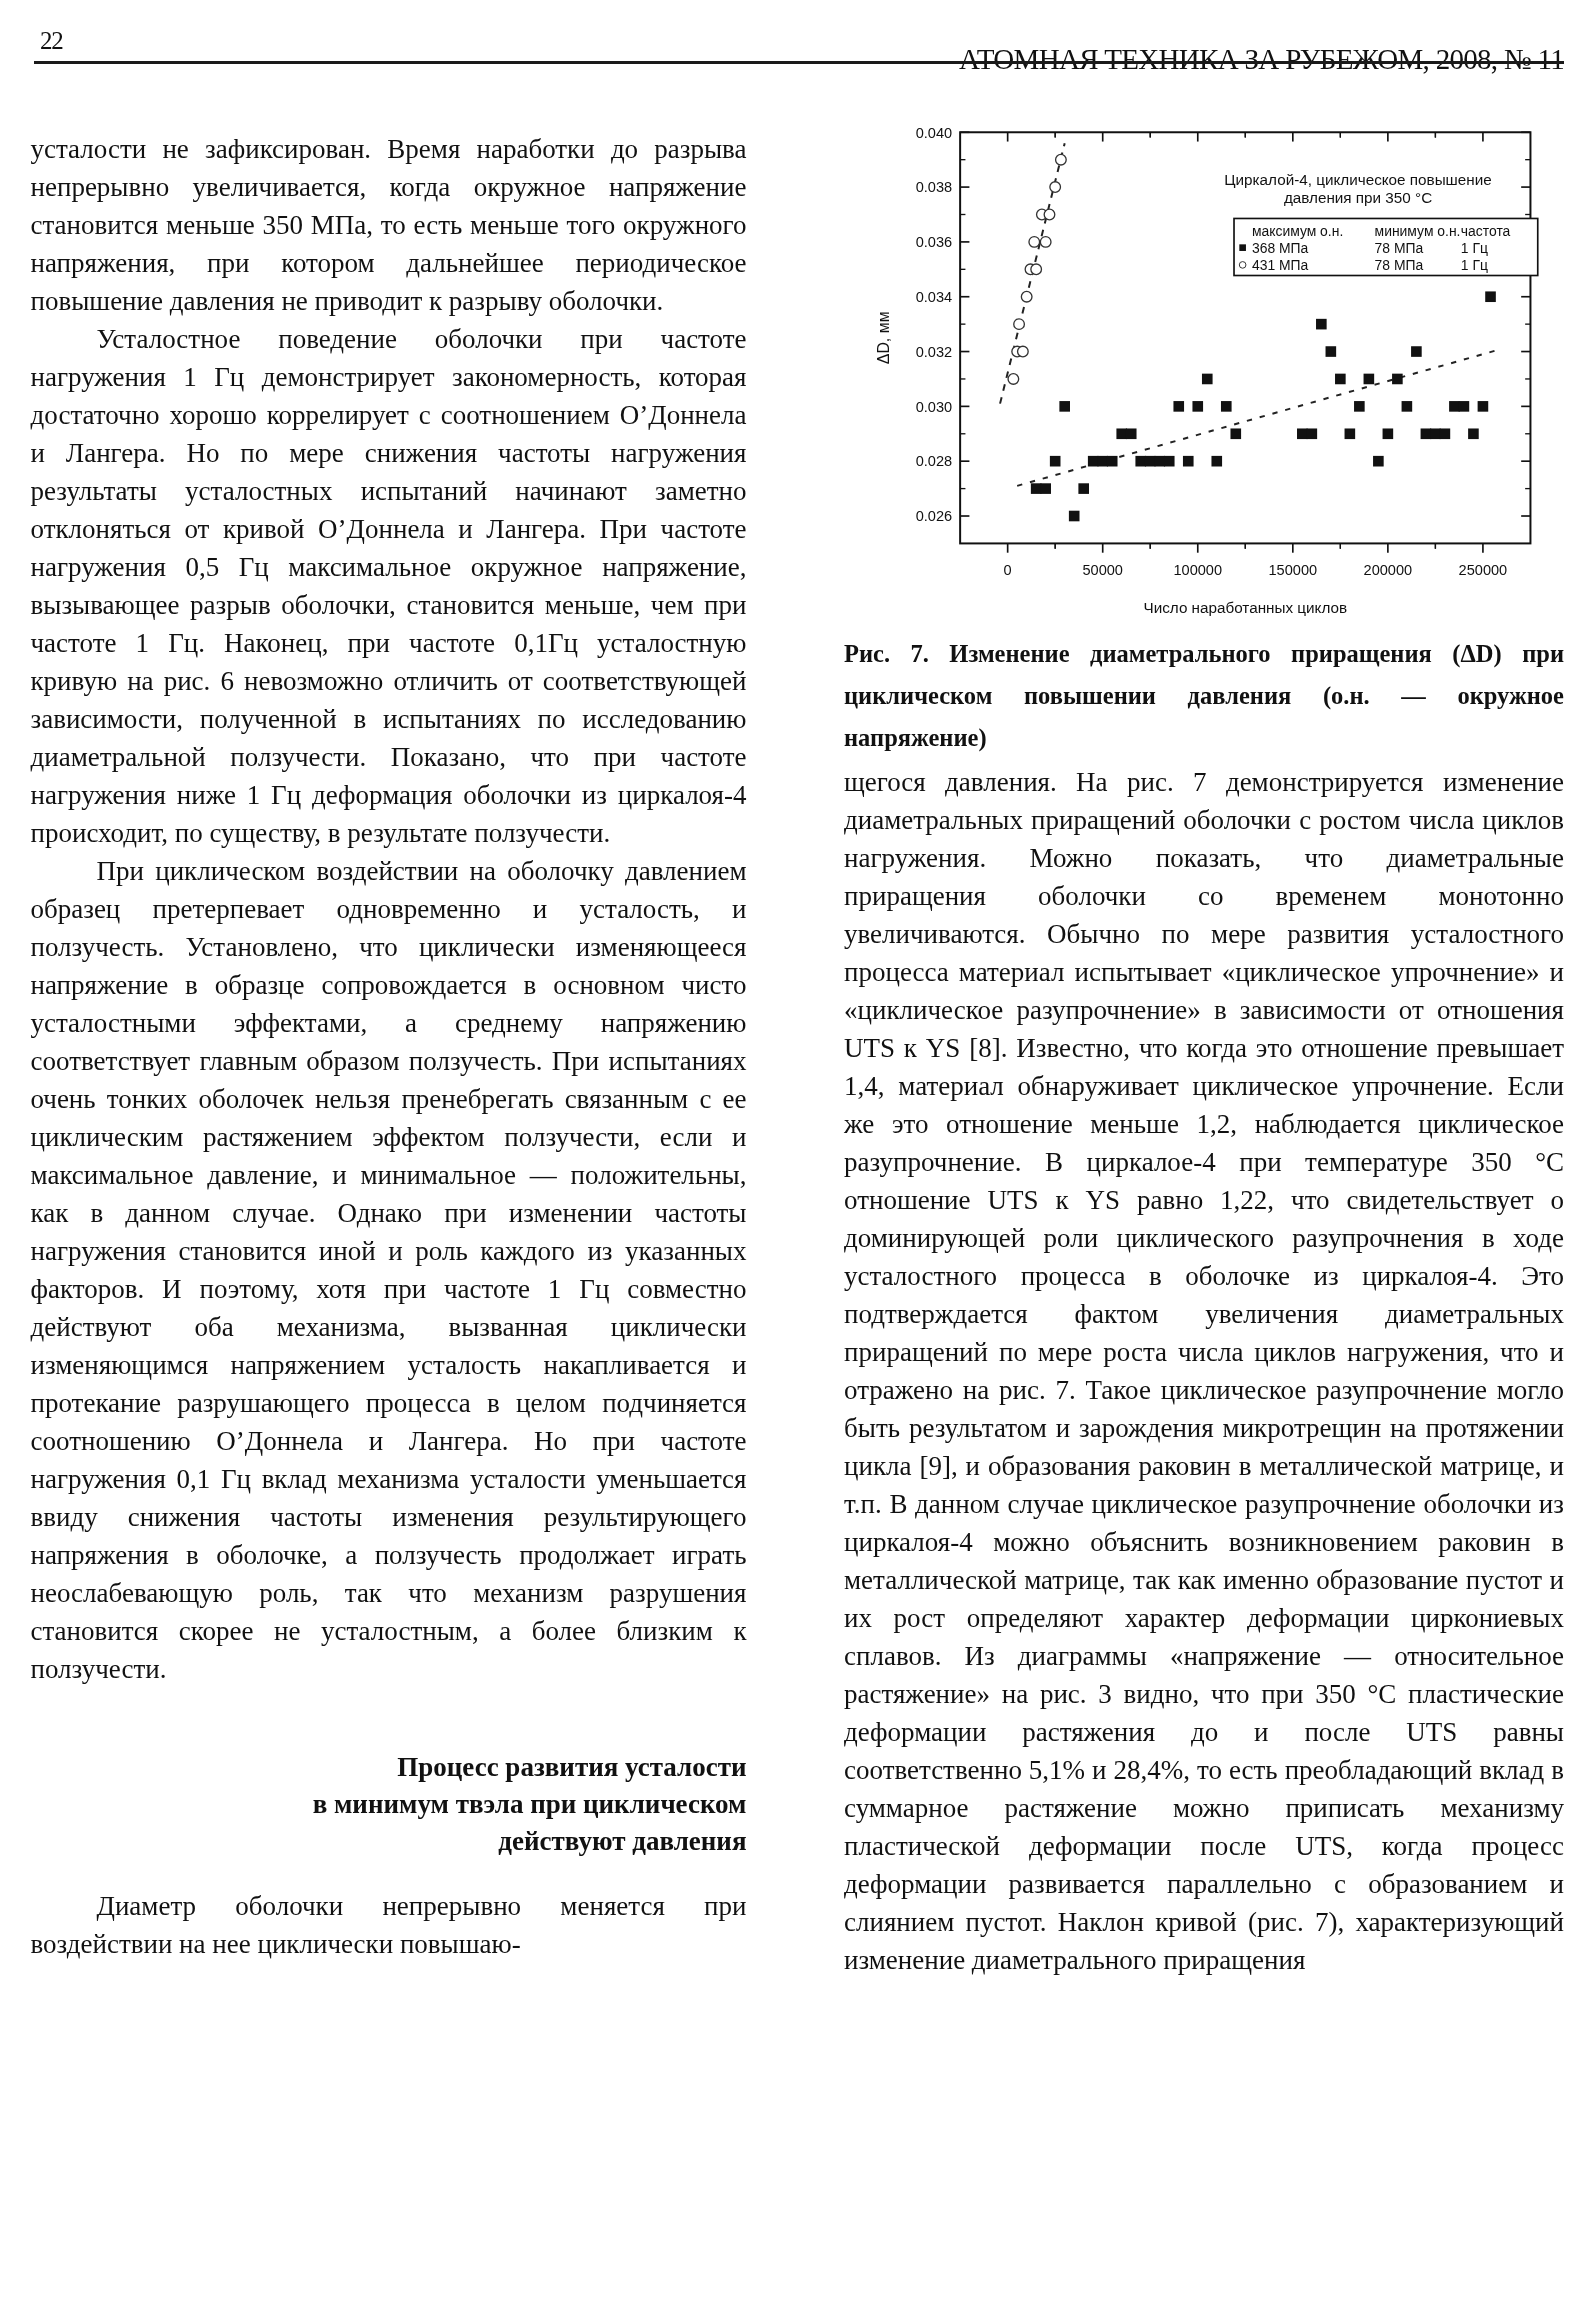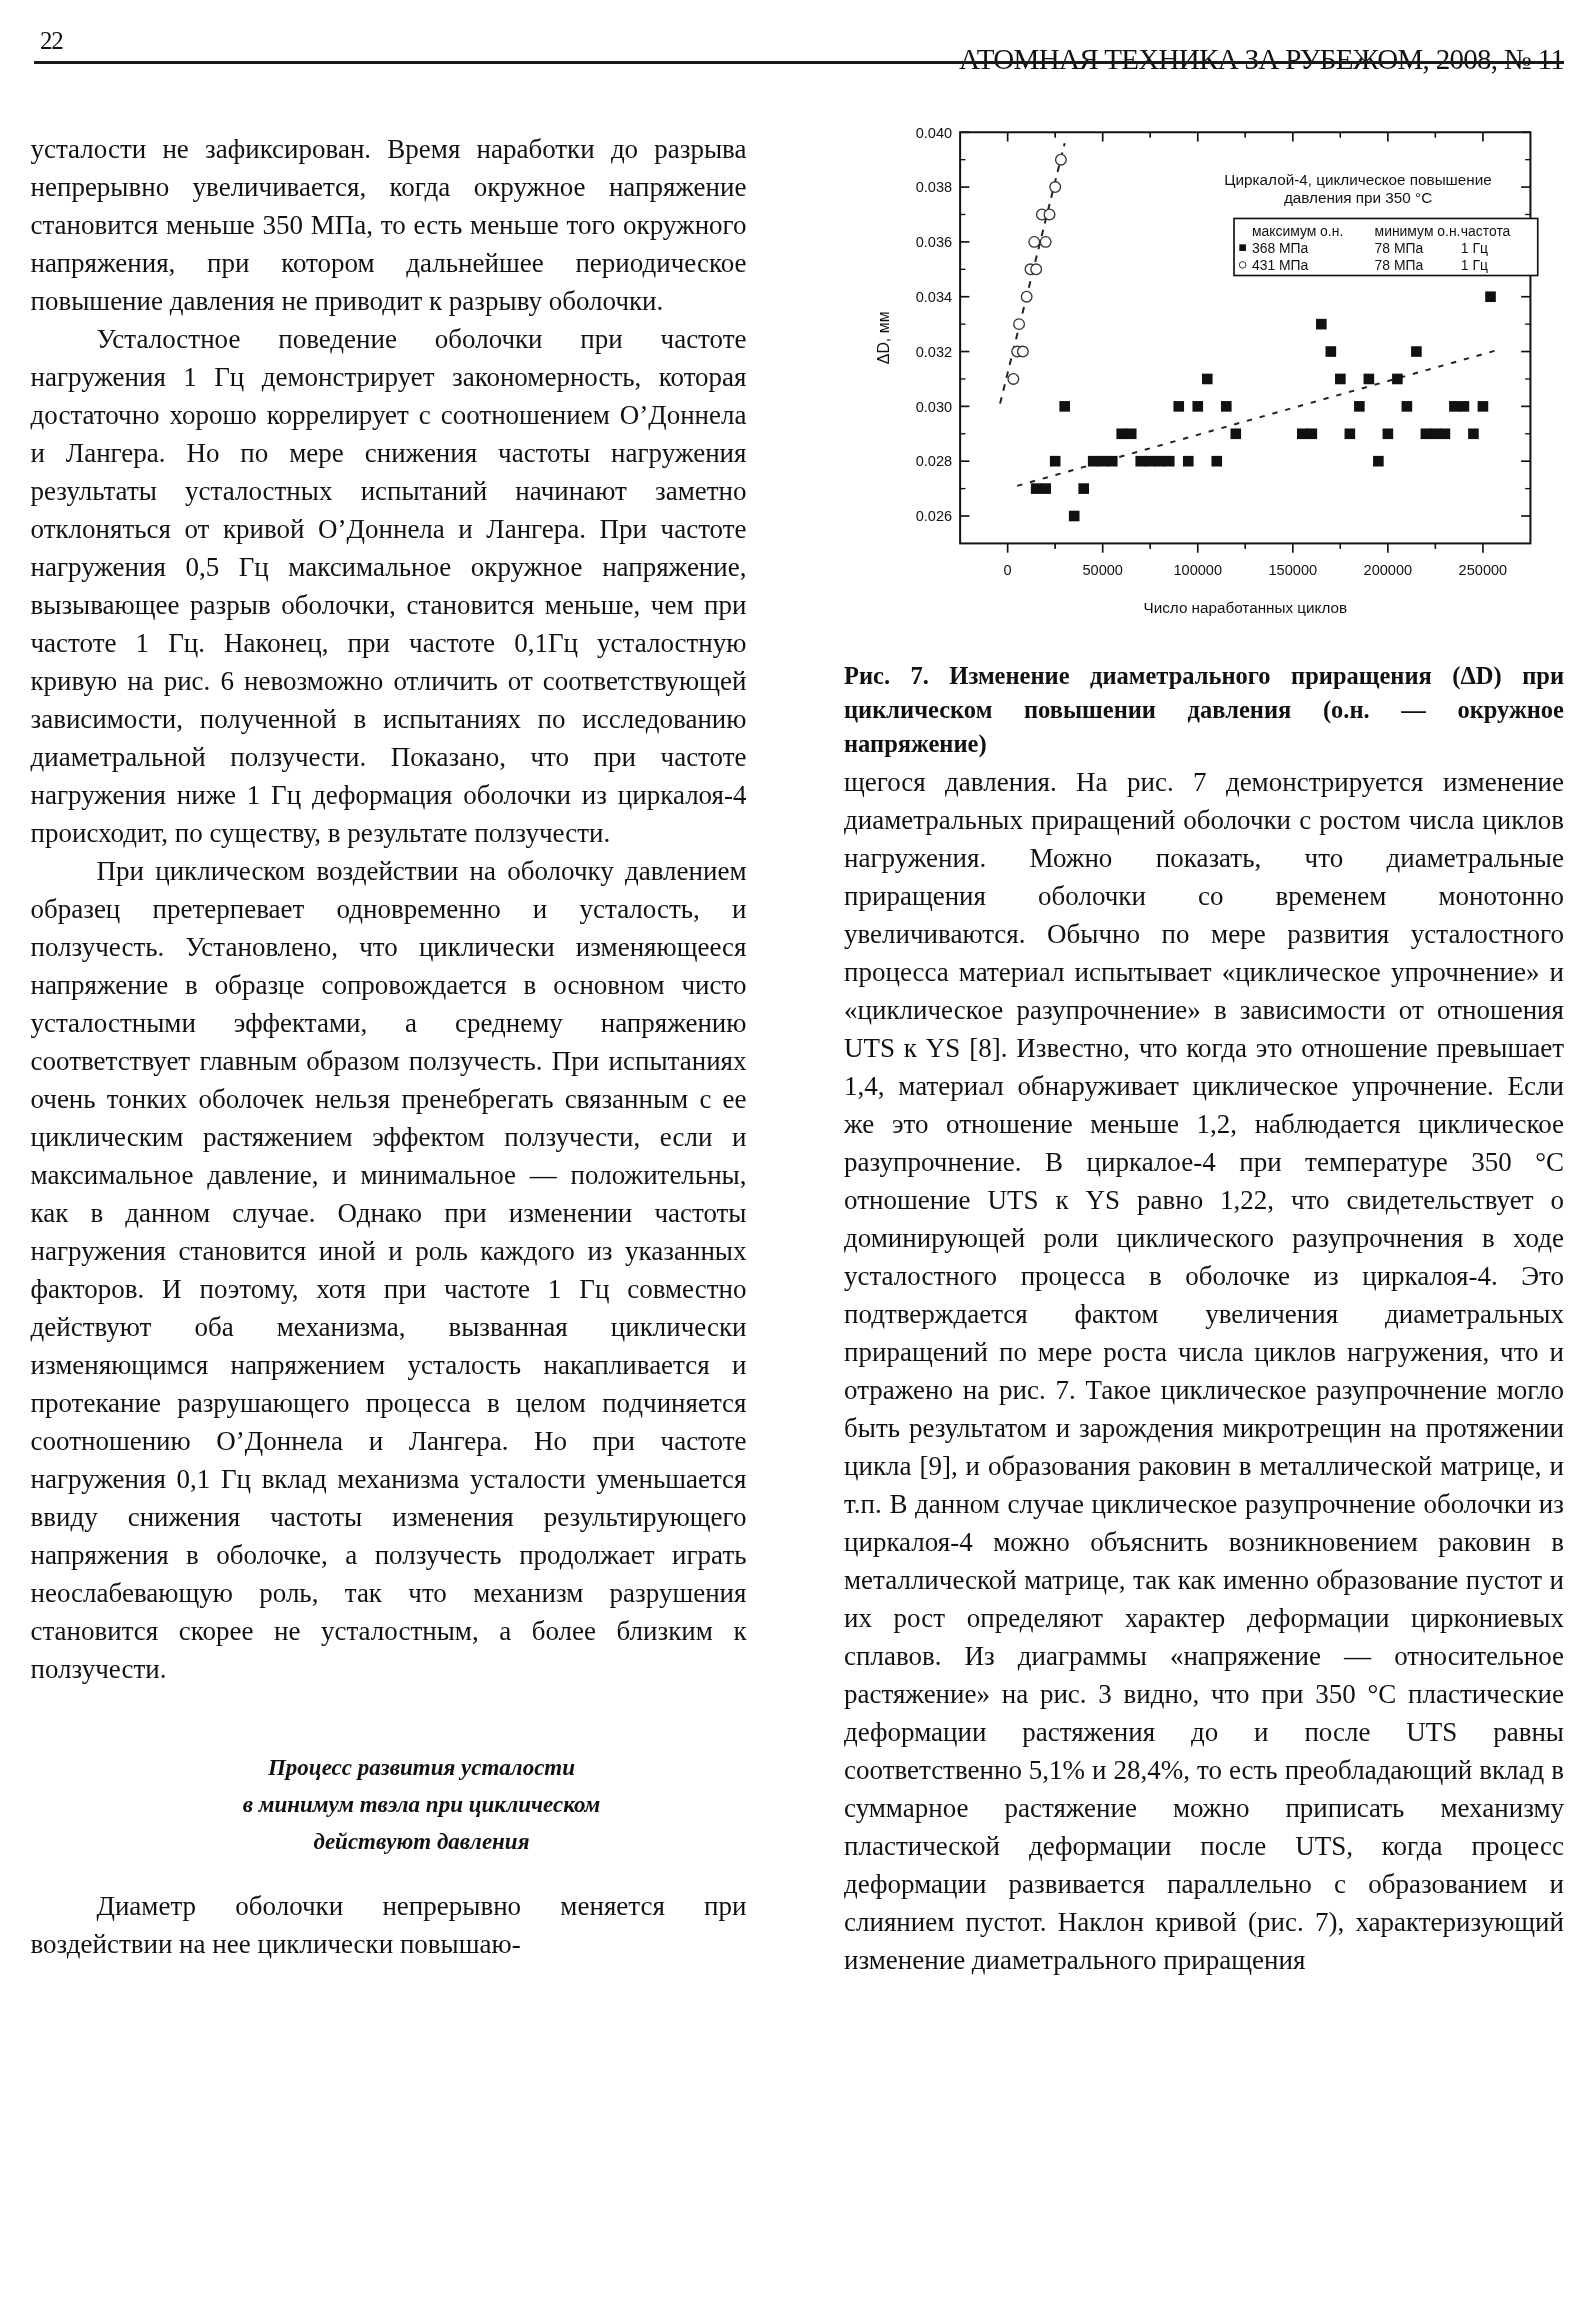--- a/index.html
+++ b/index.html
@@ -8,26 +8,26 @@
   .header { position: absolute; left: 28px; top: 26.5px; width: 1536px; height: 37px; }
   .page-num { position: absolute; left: 12px; top: 0; font-size: 25px; letter-spacing: -1.3px; }
   .journal { position: absolute; right: 0; top: 16px; font-size: 29px; letter-spacing: -0.7px; }
   .rule { position: absolute; left: 34px; top: 61px; width: 1530px; height: 3.3px; background: #1a1a1a; }
   .col { position: absolute; font-size: 27px; line-height: 38px; text-align: justify; }
   .col-left { left: 30.5px; top: 130px; width: 716px; }
   .col-right { left: 844px; top: 763px; width: 720px; }
   .col p { margin: 0; text-indent: 0; }
   .col p.indent { text-indent: 66px; }
   .col p.noindent { text-indent: 0; }
-  .section-title { font-style: italic; font-weight: bold; font-size: 23px; line-height: 37px;
-                   margin: 61px 0 26.5px 66px; text-align: center; }
+  .section-title { font-weight: bold; font-size: 27px; line-height: 37px;
+                   margin: 61px 0 26.5px 66px; text-align: right; }
   .figure { position: absolute; left: 844px; top: 119px; width: 723px; height: 504px; }
   .figure svg { display: block; }
   .caption { position: absolute; left: 844px; top: 633px; width: 720px; font-weight: bold;
-             font-size: 24.5px; line-height: 34px; text-align: justify; margin-top: 26px; }
+             font-size: 24.5px; line-height: 42px; text-align: justify; }
   .chart-text { font-family: "Liberation Sans", "DejaVu Sans", sans-serif; fill: #111; }
 </style>
 </head>
 <body>
 
 <div class="header">
   <span class="page-num">22</span>
   <span class="journal">АТОМНАЯ ТЕХНИКА ЗА РУБЕЖОМ, 2008, № 11</span>
 </div>
 <div class="rule"></div>

